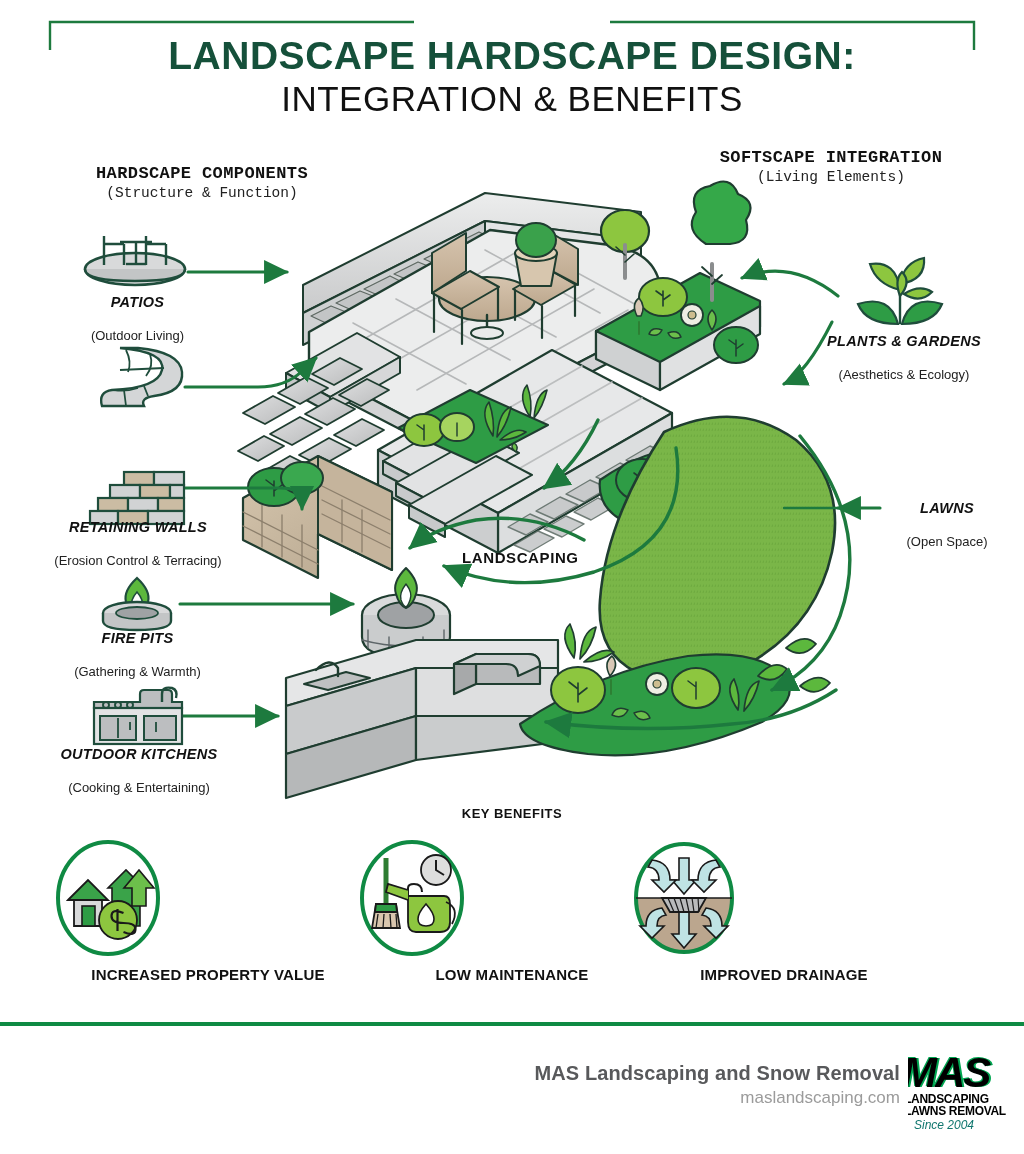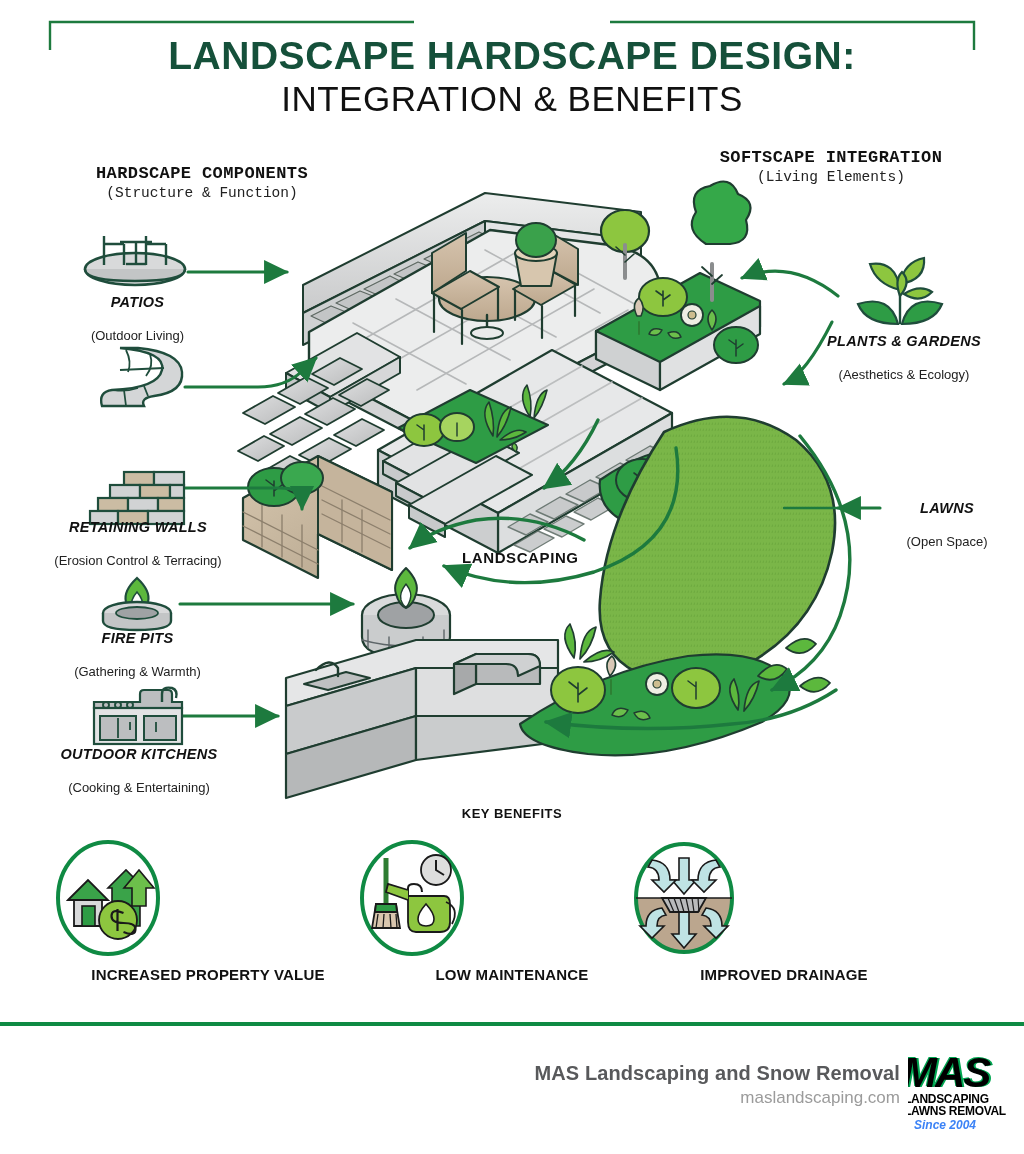--- a/index.html
+++ b/index.html
@@ -59,21 +59,21 @@
   #footer-text{position:absolute;right:124px;top:20px;text-align:right;}
   #footer-name{font-size:20px;font-weight:bold;color:#58595b;letter-spacing:.1px;}
   #footer-url{font-size:17px;color:#9b9b9b;margin-top:3px;}
   #footer-logo{position:absolute;right:6px;top:12px;width:110px;height:88px;overflow:hidden;}
   .logo-mas{
     font-size:42px;font-weight:bold;font-style:italic;letter-spacing:-2px;
     color:#000;line-height:.92;margin-left:-6px;
     text-shadow:2px 0 0 #00a651,-1px -1px 0 #00a651;
   }
   .logo-sub{font-size:12px;font-weight:bold;color:#000;line-height:1.02;letter-spacing:-.3px;margin-left:-4px;}
-  .logo-since{font-size:12px;font-weight:bold;font-style:italic;color:#3b82f6;margin-top:1px;margin-left:6px;}
+  .logo-since{font-size:12px;font-weight:normal;font-style:italic;color:#0f766e;margin-top:1px;margin-left:6px;}
 
   svg{display:block;overflow:visible;}
   .scene{position:absolute;left:0;top:0;width:1024px;height:1154px;pointer-events:none;}
 </style>
 </head>
 <body>
 
 <div class="page">
 
   <div class="title-wrap">

